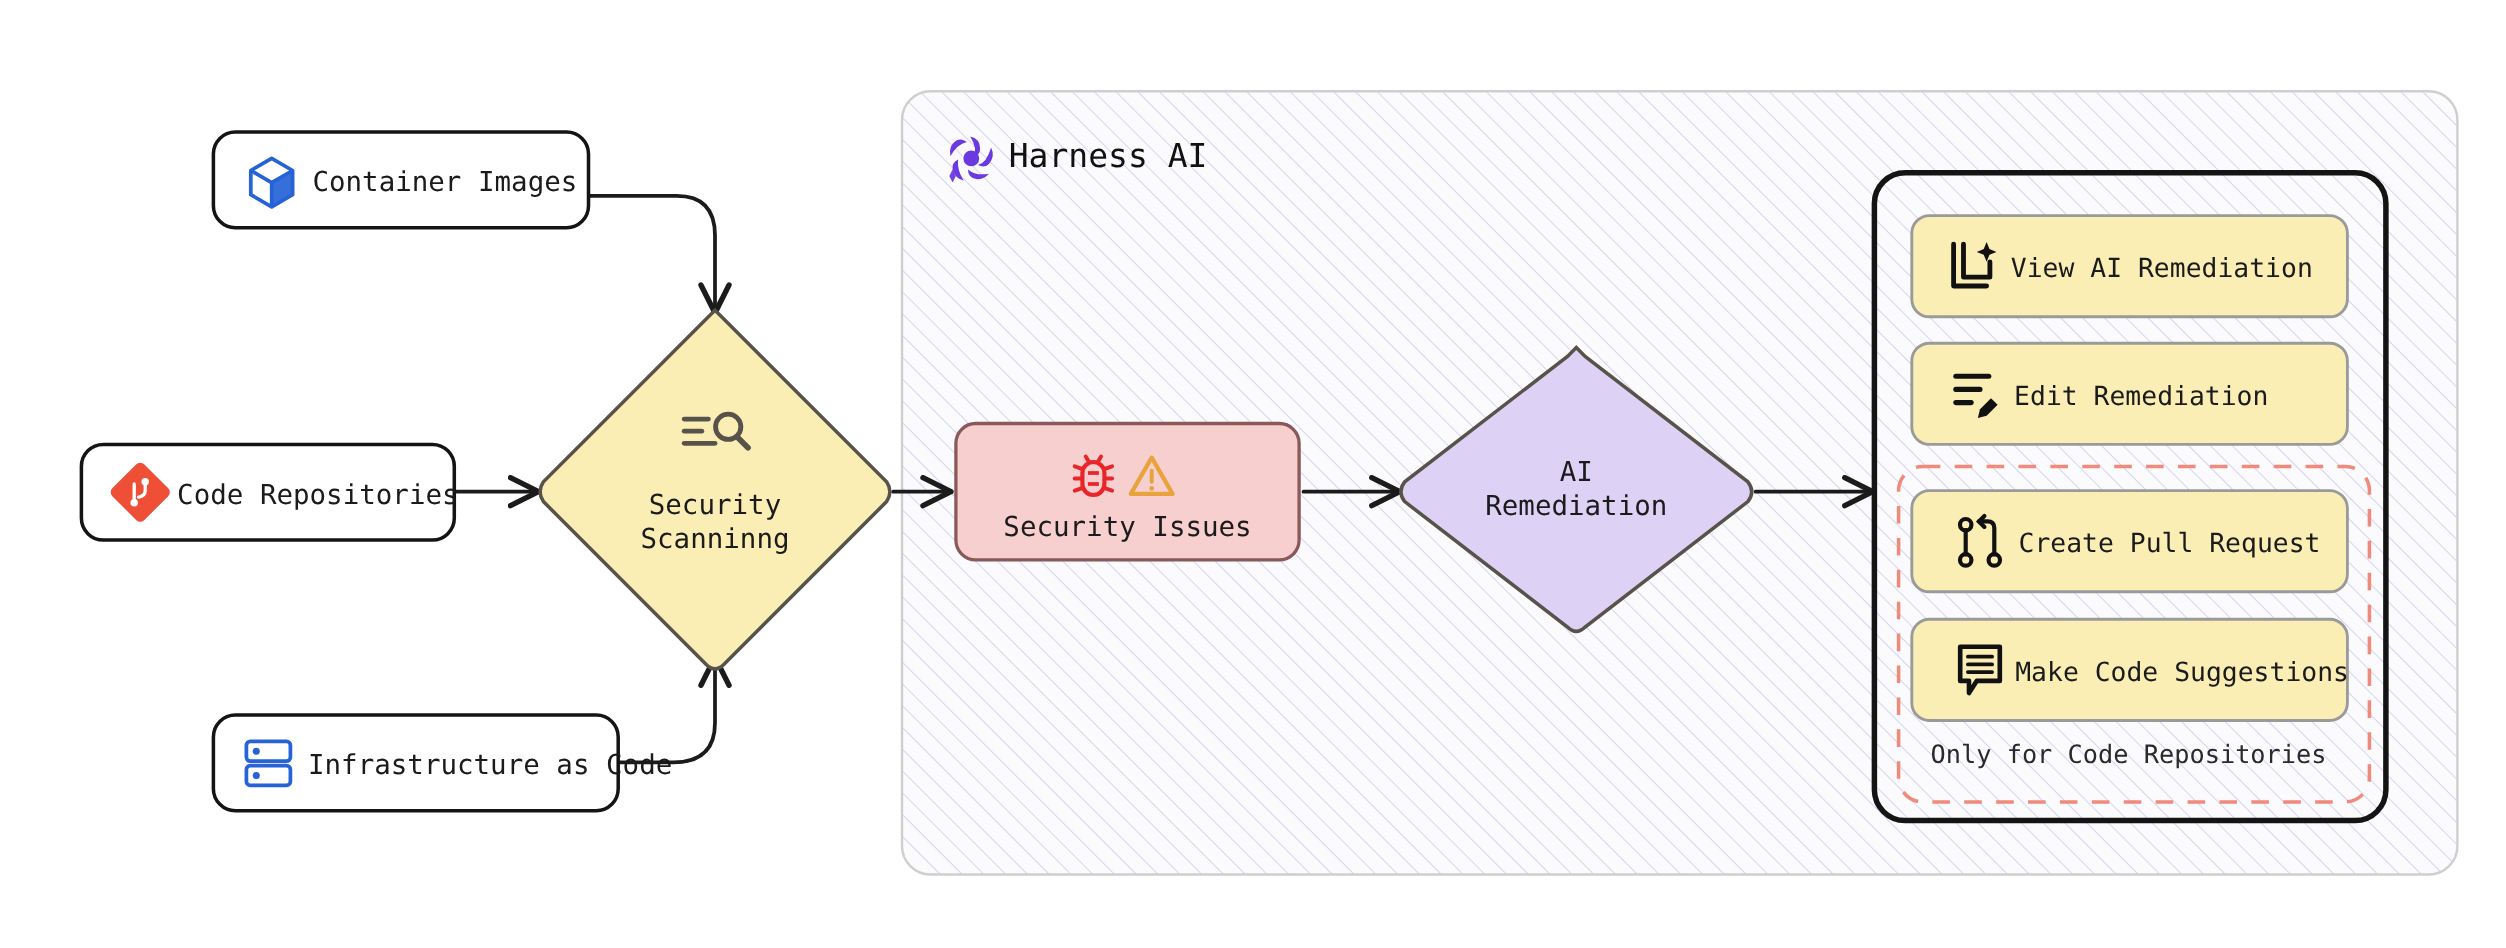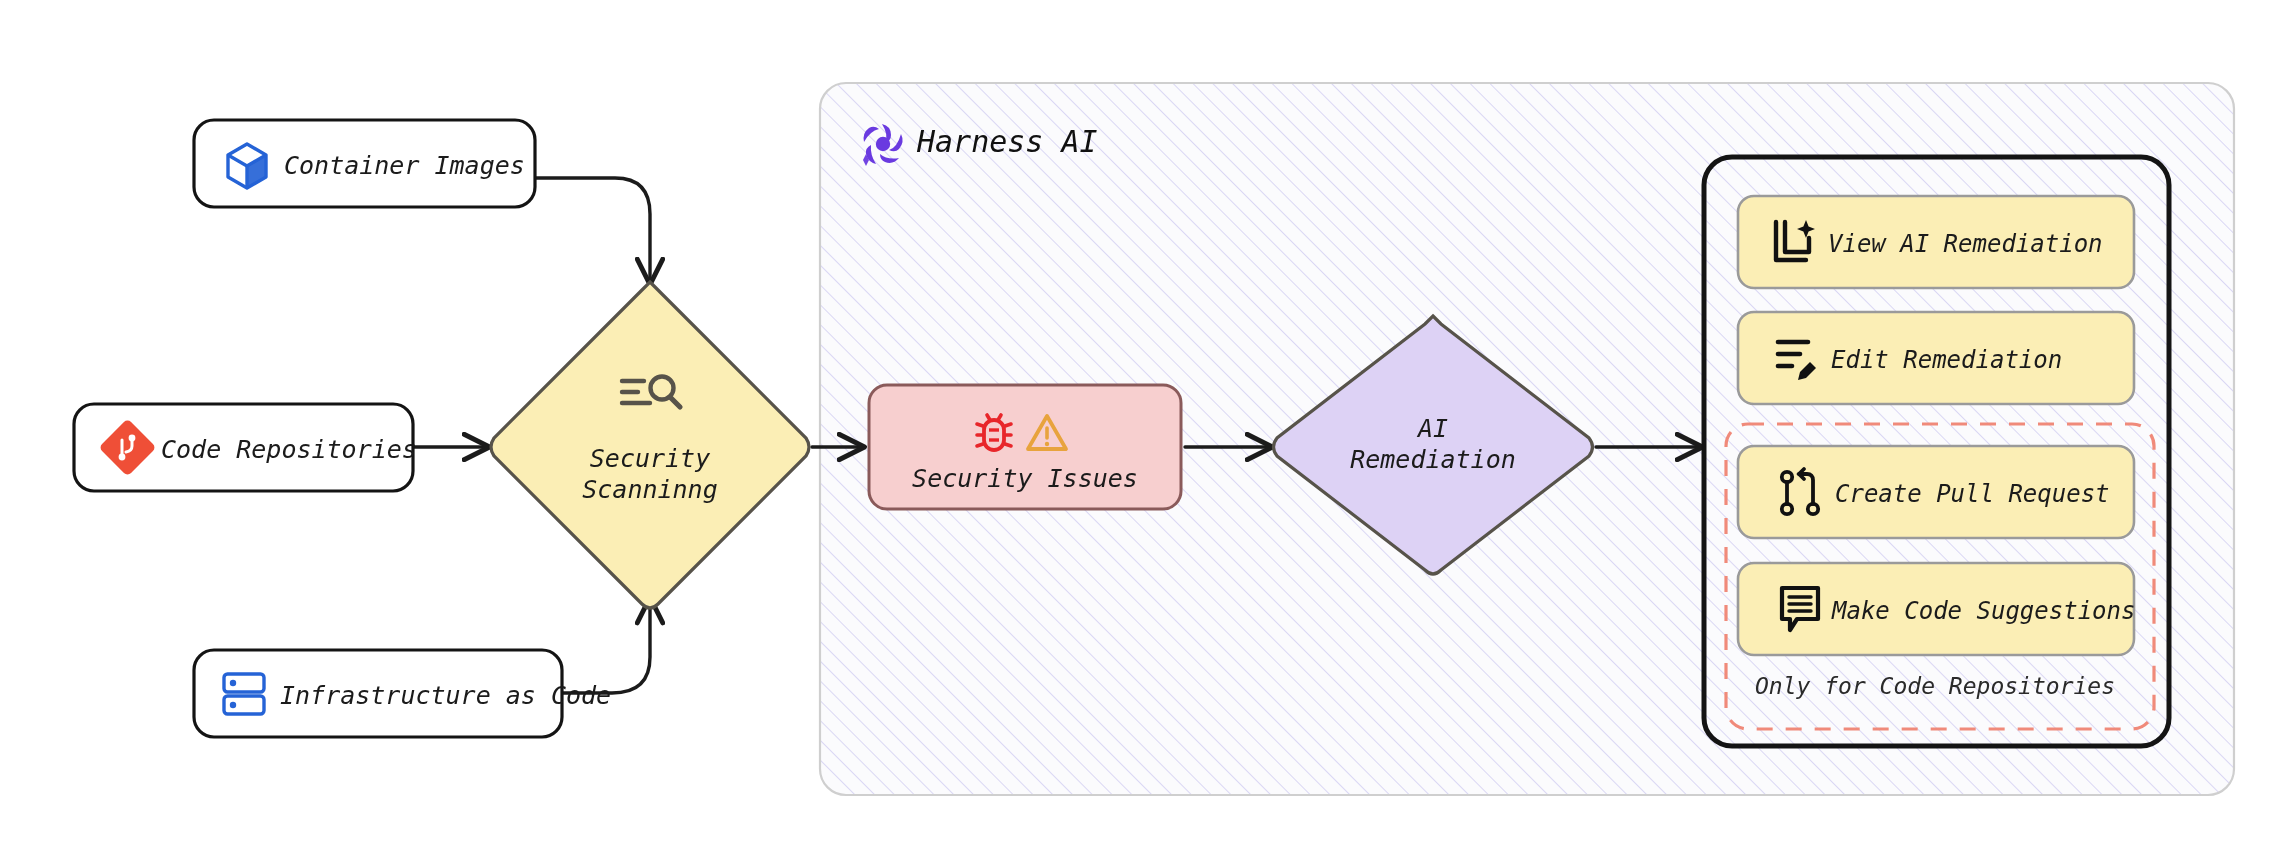--- a/index.html
+++ b/index.html
@@ -1,18 +1,18 @@
 <!DOCTYPE html>
 <html><head>
 <meta charset="utf-8">
 <style>
   html,body{margin:0;padding:0;background:#ffffff;}
   body{width:2278px;height:862px;overflow:hidden;
        font-family:"DejaVu Sans Mono","Liberation Mono",monospace;}
-  #stage{position:relative;width:2278px;height:760px;font-style:italic;}
+  #stage{position:relative;width:2278px;height:760px;}
   svg.layer{position:absolute;left:0;top:0;width:2278px;height:862px;}
 
   .node-label{font-family:"DejaVu Sans Mono","Liberation Mono",monospace;
               font-size:25px;fill:#1b1b1b;}
   .node-label-sm{font-size:24px;}
   .title-label{font-family:"DejaVu Sans Mono","Liberation Mono",monospace;
                font-size:30px;fill:#111;}
   .note-label{font-family:"DejaVu Sans Mono","Liberation Mono",monospace;
               font-size:23px;fill:#2a2a2a;}
   .diamond-label{font-family:"DejaVu Sans Mono","Liberation Mono",monospace;

